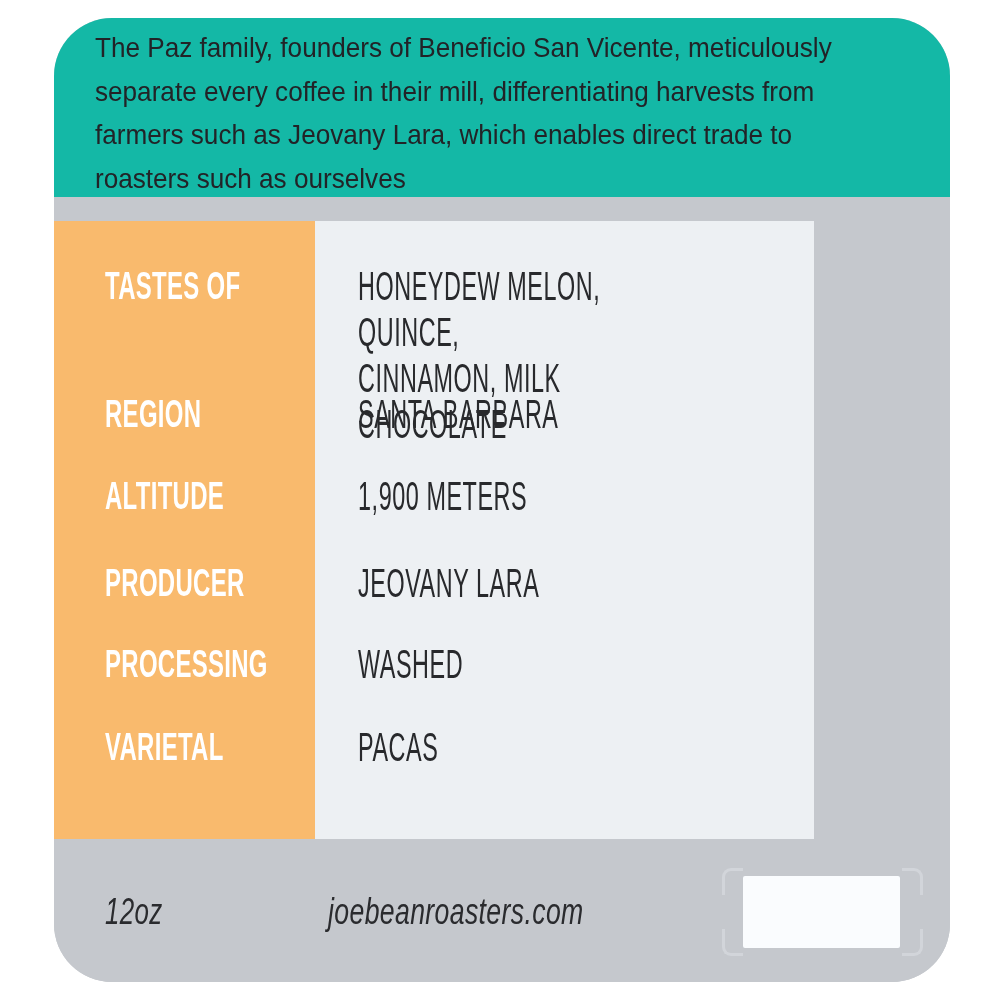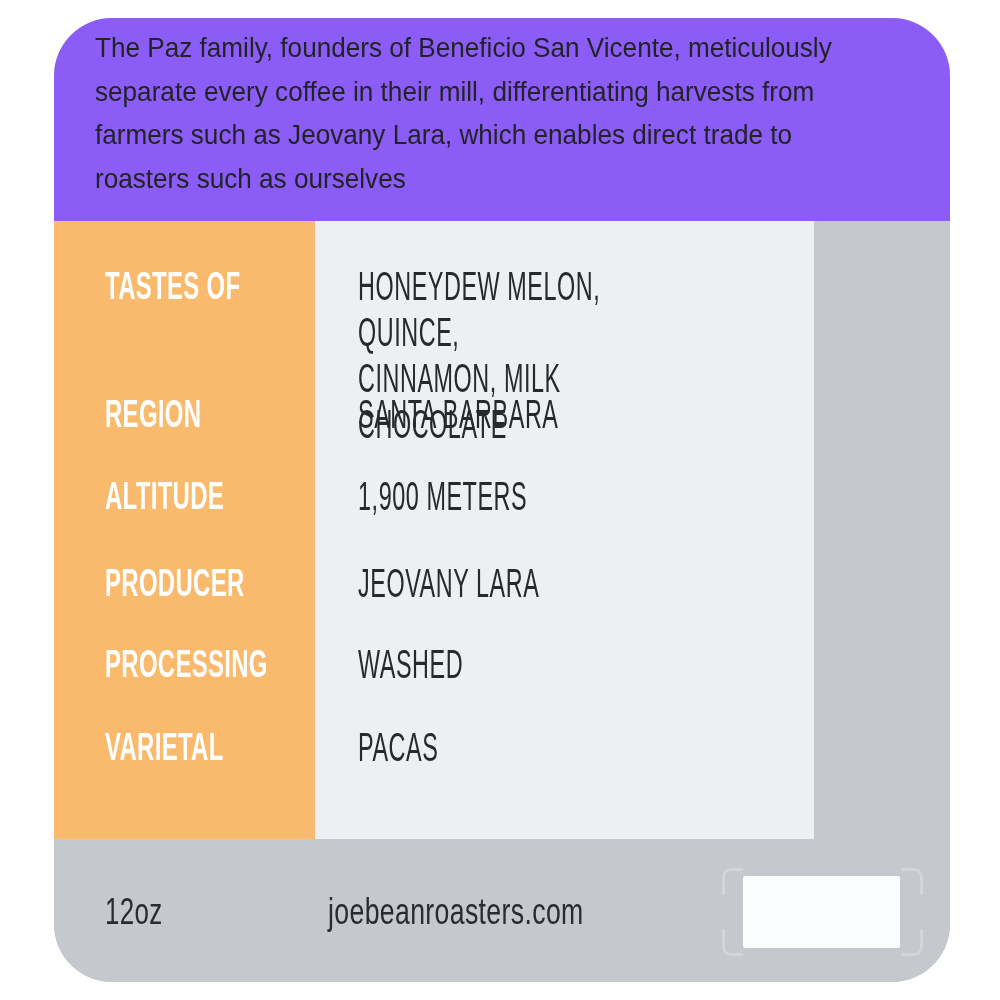--- a/index.html
+++ b/index.html
@@ -5,21 +5,21 @@
   html,body { margin:0; padding:0; }
   body {
     width:1000px; height:1000px; background:#ffffff; position:relative;
     font-family:"Liberation Sans", sans-serif; overflow:hidden;
   }
   .card {
     position:absolute; left:54px; top:18px; width:896px; height:964px;
     border-radius:58px; overflow:hidden; background:#c5c8cd;
   }
   
-  .sec-top { position:absolute; top:0; left:0; width:896px; height:203px; background:#8b5cf6; }
+  .sec-top { position:absolute; top:0; left:0; width:896px; height:179px; background:#14b8a6; }
   .paragraph {
     position:absolute; left:41px; top:8px; width:1000px;
     font-size:27.5px; line-height:43.5px; color:#222327;
     white-space:pre-line; transform:scaleX(0.95); transform-origin:0 0;
   }
   
   .sec-mid { position:absolute; top:203px; left:0; width:760px; height:618px; background:#edf0f3; }
   .col-orange { position:absolute; left:0; top:0; width:261px; height:618px; background:#f9ba6d; }
   .row { position:absolute; left:0; width:896px; }
   .row-label {
@@ -28,21 +28,21 @@
     letter-spacing:0.5px; white-space:nowrap;
     transform:scaleX(0.63); transform-origin:0 0;
   }
   .row-value {
     position:absolute; left:304px; top:-3px;
     font-size:41px; font-weight:300; line-height:46px; color:#28292c;
     letter-spacing:1px; white-space:pre-line;
     transform:scaleX(0.57); transform-origin:0 0;
   }
   
-  .sec-bot { position:absolute; top:821px; left:0; width:896px; height:143px; background:#c5c8cd; }
+  .sec-bot { position:absolute; top:821px; left:0; width:896px; height:143px; background:#c5c8cd;font-style:italic; }
   .size-text {
     position:absolute; left:51px; top:52px;
     font-size:37px; font-weight:300; color:#2a2b2e; letter-spacing:0.5px;
     white-space:nowrap; transform:scaleX(0.70); transform-origin:0 0;
   }
   .site-text {
     position:absolute; left:274px; top:52px;
     font-size:37px; font-weight:300; color:#2a2b2e; letter-spacing:0.5px;
     white-space:nowrap; transform:scaleX(0.72); transform-origin:0 0;
   }

